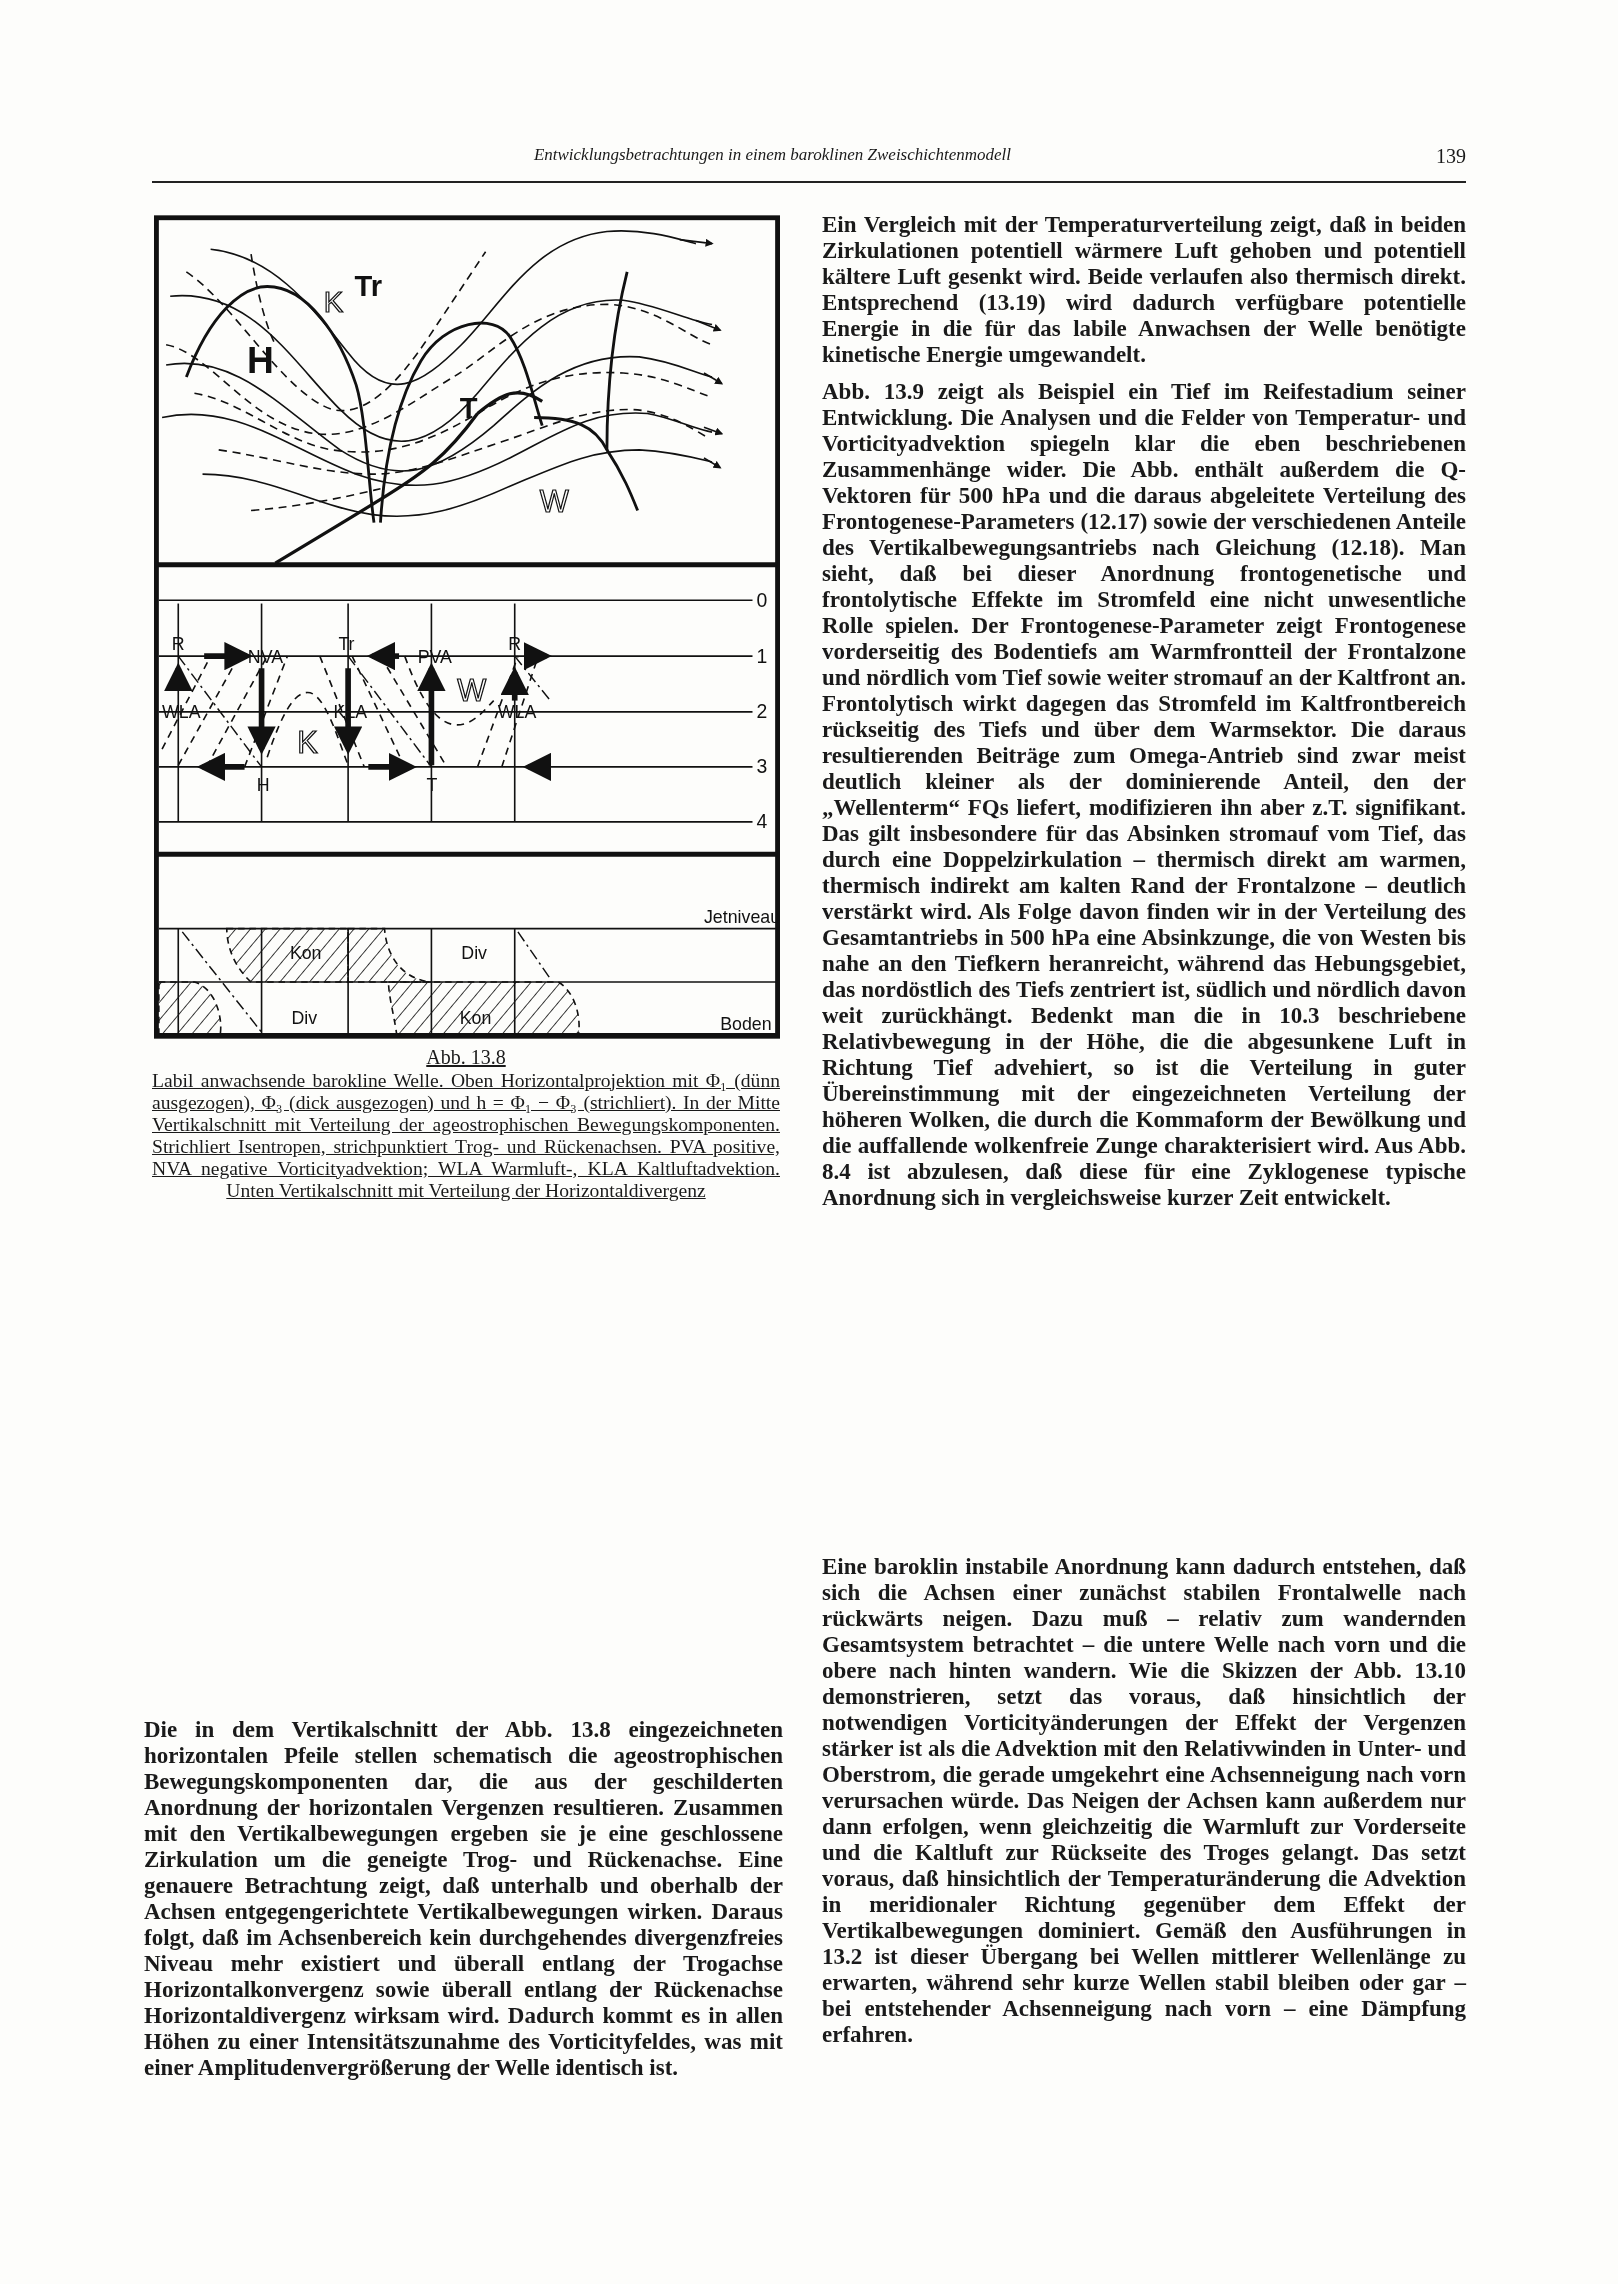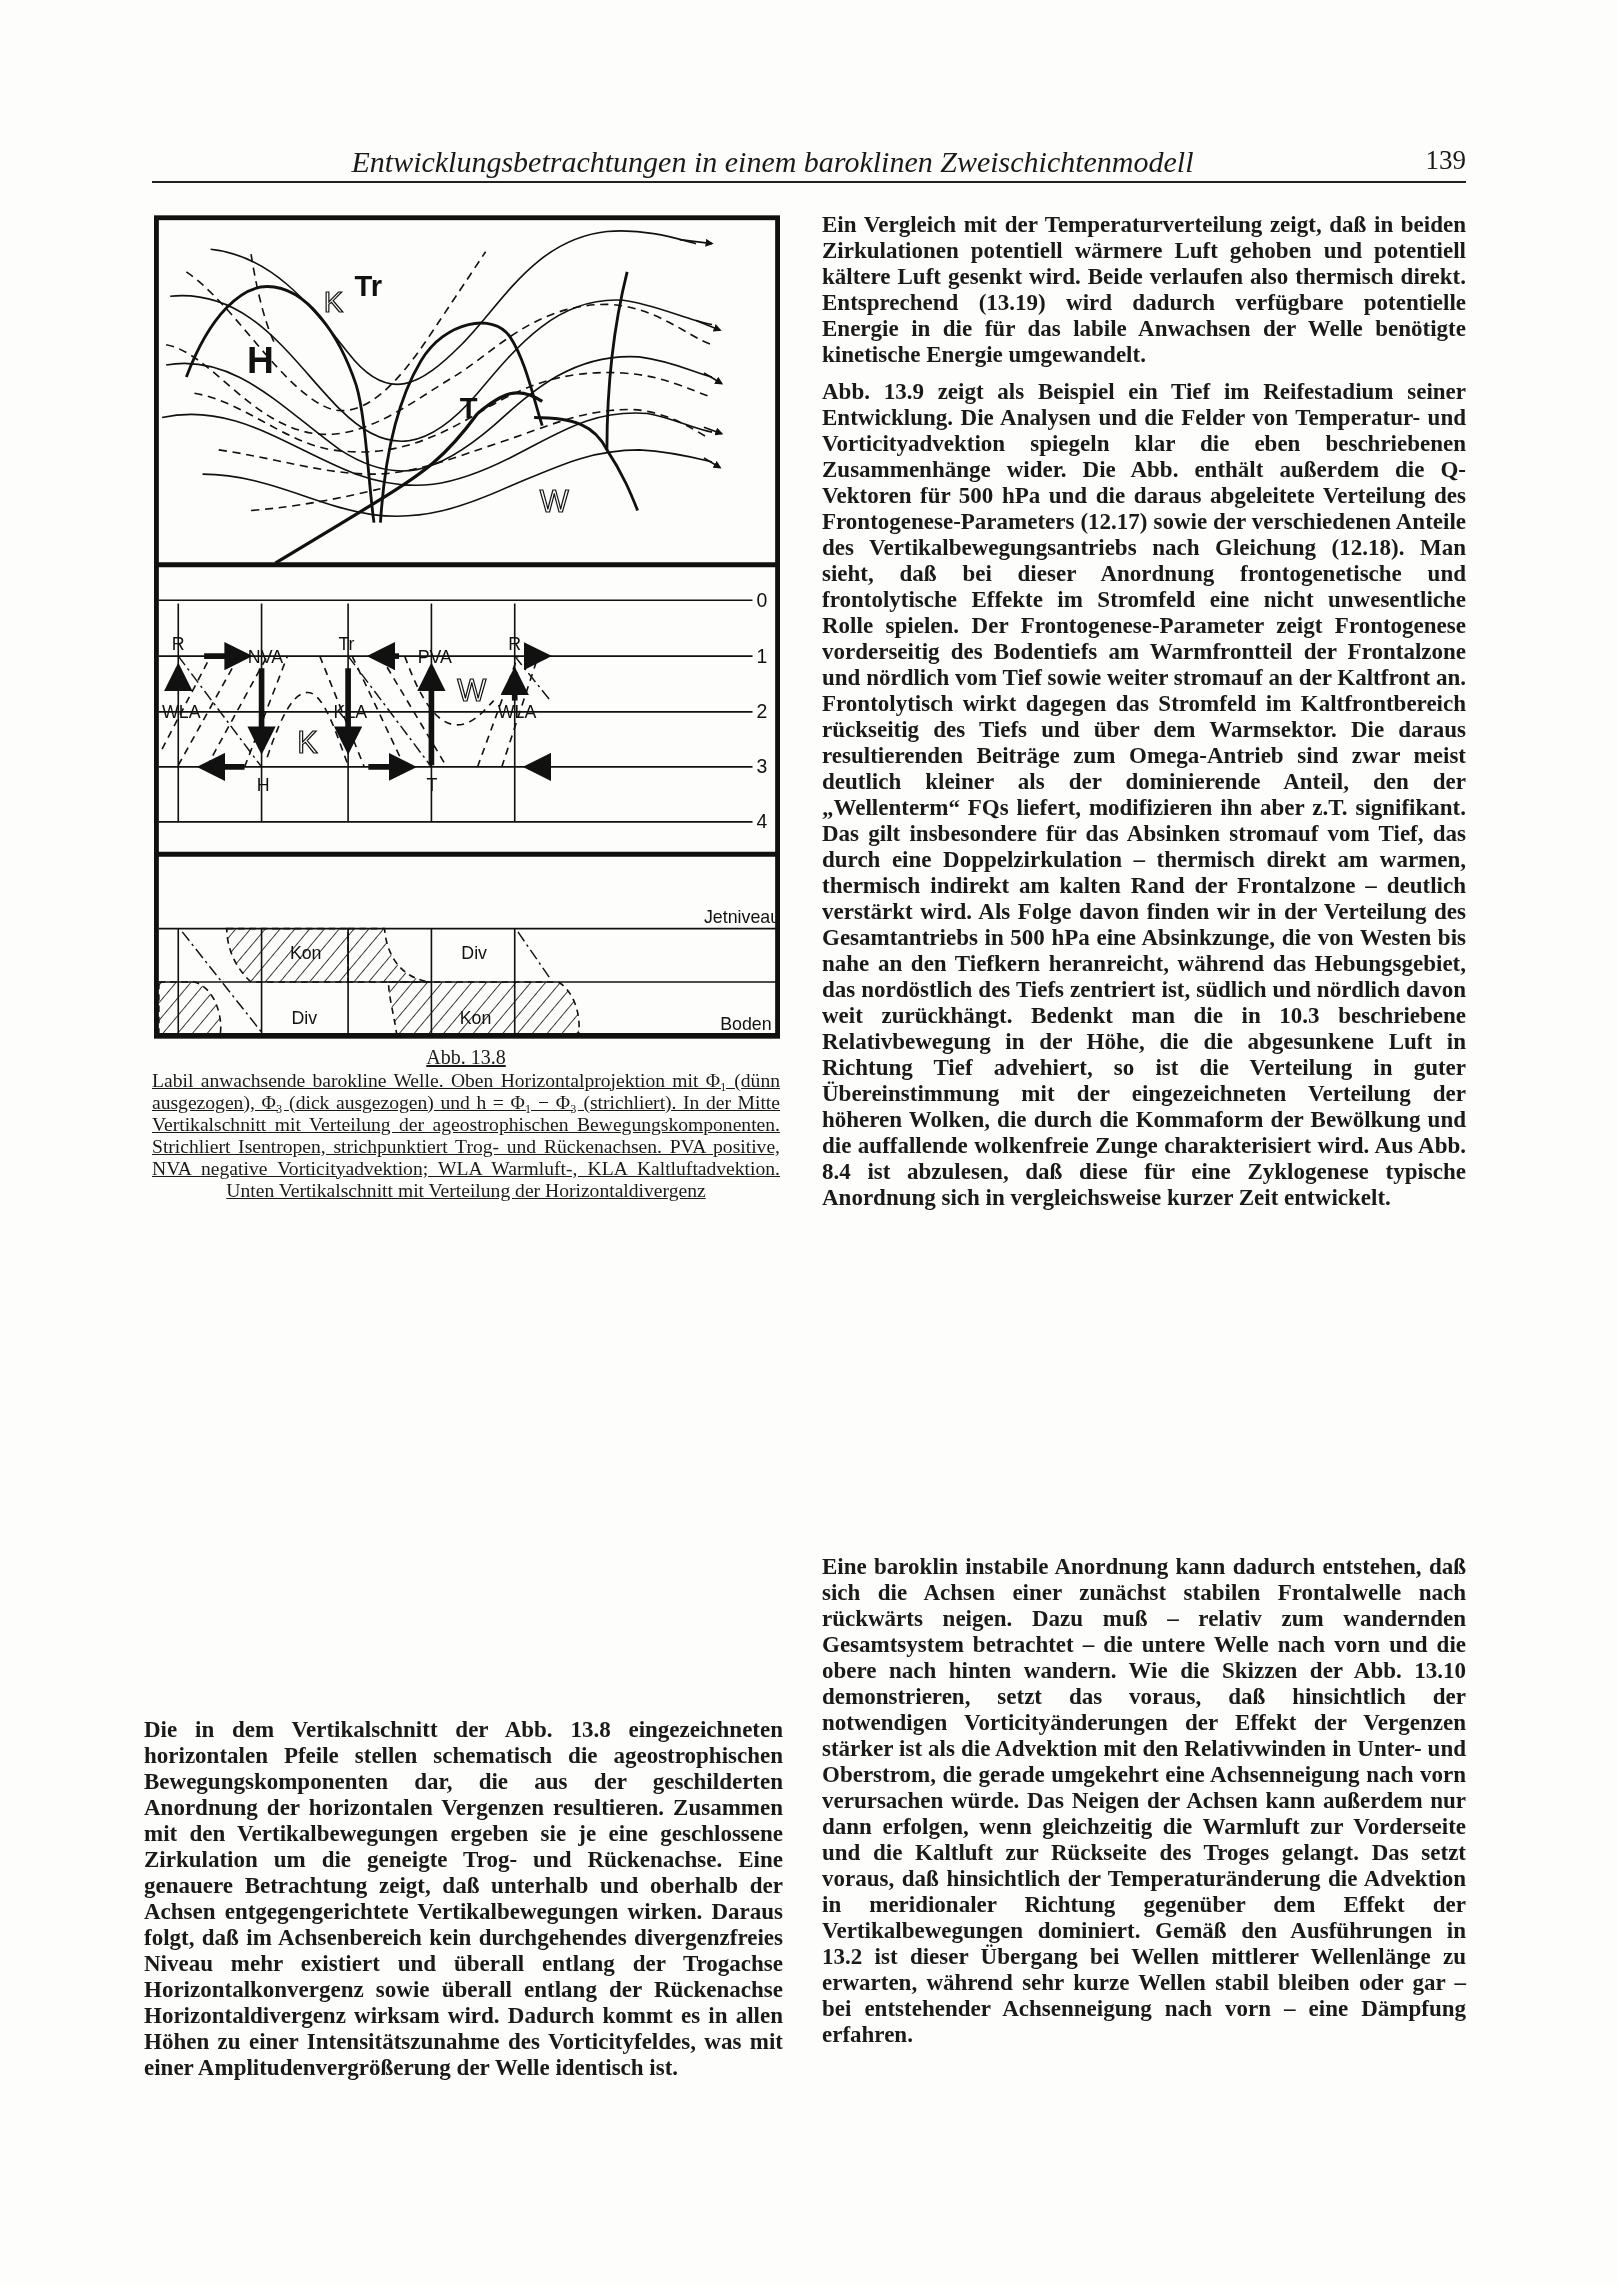--- a/index.html
+++ b/index.html
@@ -1,20 +1,20 @@
 <!DOCTYPE html>
 <html style="font-size:13px"><head>
 <meta charset="utf-8">
 <style>
   html, body { margin: 0; padding: 0; background: #fdfdfb; }
   body { width: 1619px; height: 2284px; position: relative; overflow: hidden;
          font-family: "Liberation Serif", "DejaVu Serif", serif; color: #1a1a1a; }
   .running-head { position: absolute; left: 152px; top: 142px; width: 1314px; height: 39px; border-bottom: 2.4px solid #222; }
-  .running-title { position: absolute; left: 0; right: 73px; top: 3.2px; text-align: center; font-style: italic; font-size: 30px; }
-  .page-num { position: absolute; right: 0; top: 3.2px; font-size: 27px; }
+  .running-title { position: absolute; left: 0; right: 73px; top: 3.2px; text-align: center; font-style: italic; font-size: 17px; }
+  .page-num { position: absolute; right: 0; top: 3.2px; font-size: 20px; }
   .col { position: absolute; font-size: 23px; line-height: 26px; text-align: justify; hyphens: manual; }
   .col p { margin: 0; font-weight: bold; }
   .col p + p { margin-top: 11px; }
   .right-col { left: 822px; top: 212px; width: 644px; }
   .right-col-2 { left: 822px; top: 1554px; width: 644px; }
   .left-col-2 { left: 144px; top: 1717px; width: 639px; }
   .section-heading { font-weight: bold; font-size: 23px; margin: 0 0 19.4px 0; }
   .section-heading .num { margin-right: 23px; }
   .figure { position: absolute; left: 154px; top: 215px; width: 626px; height: 824px; }
   .figure svg { display: block; }

